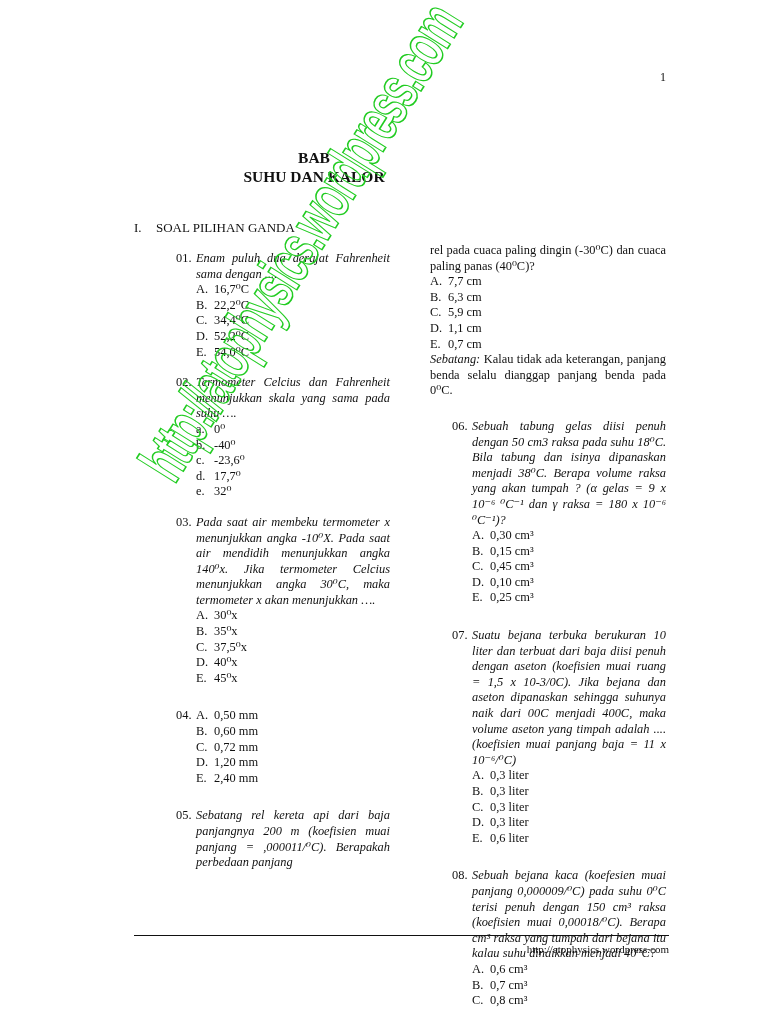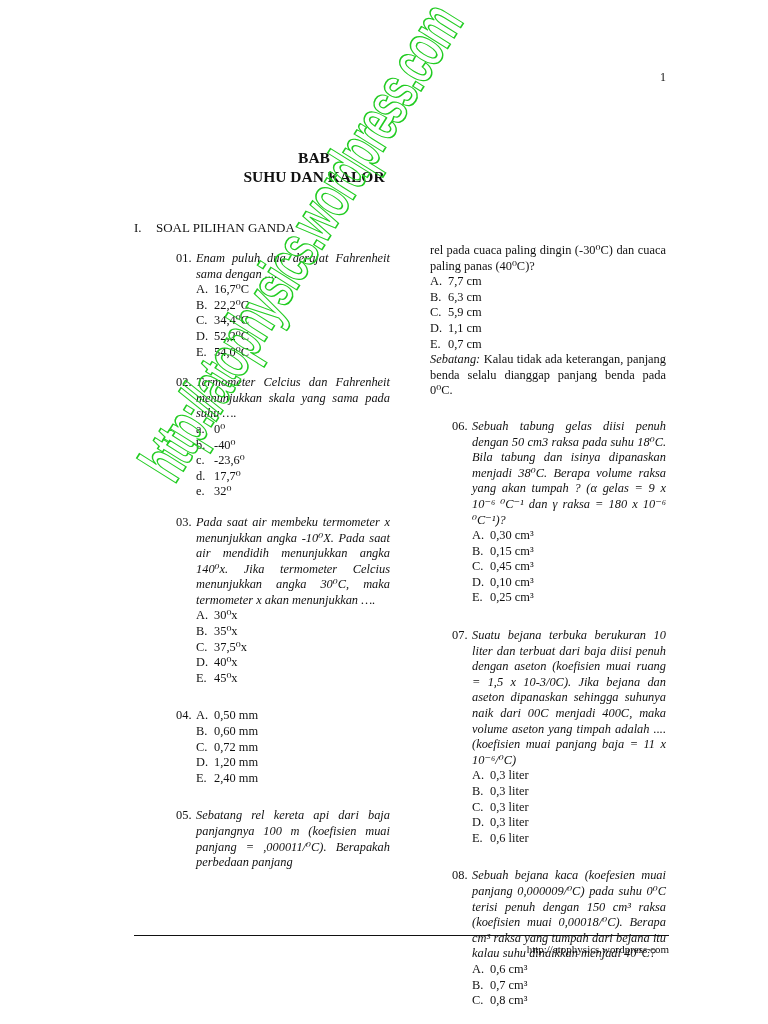--- a/index.html
+++ b/index.html
@@ -149,21 +149,21 @@
         </li>
       <li>
           <span class="lbl">E.</span>
           <span>2,40 mm</span>
         </li>
     </ul>
   </div>
 
   <div class="q" style="margin-top:22px">
     <span class="num">05.</span>
-    <div class="stem">Sebatang rel kereta api dari baja panjangnya 100 m (koefisien muai panjang = ,000011/⁰C). Berapakah perbedaan panjang</div>
+    <div class="stem">Sebatang rel kereta api dari baja panjangnya 200 m (koefisien muai panjang = ,000011/⁰C). Berapakah perbedaan panjang</div>
   </div>
 </div>
 
 <div class="col right">
   <div class="cont">
     <div class="stem" style="text-align:justify">rel pada cuaca paling dingin (-30⁰C) dan cuaca paling panas (40⁰C)?</div>
     <ul class="opts">
       <li>
           <span class="lbl">A.</span>
           <span>7,7 cm</span>

